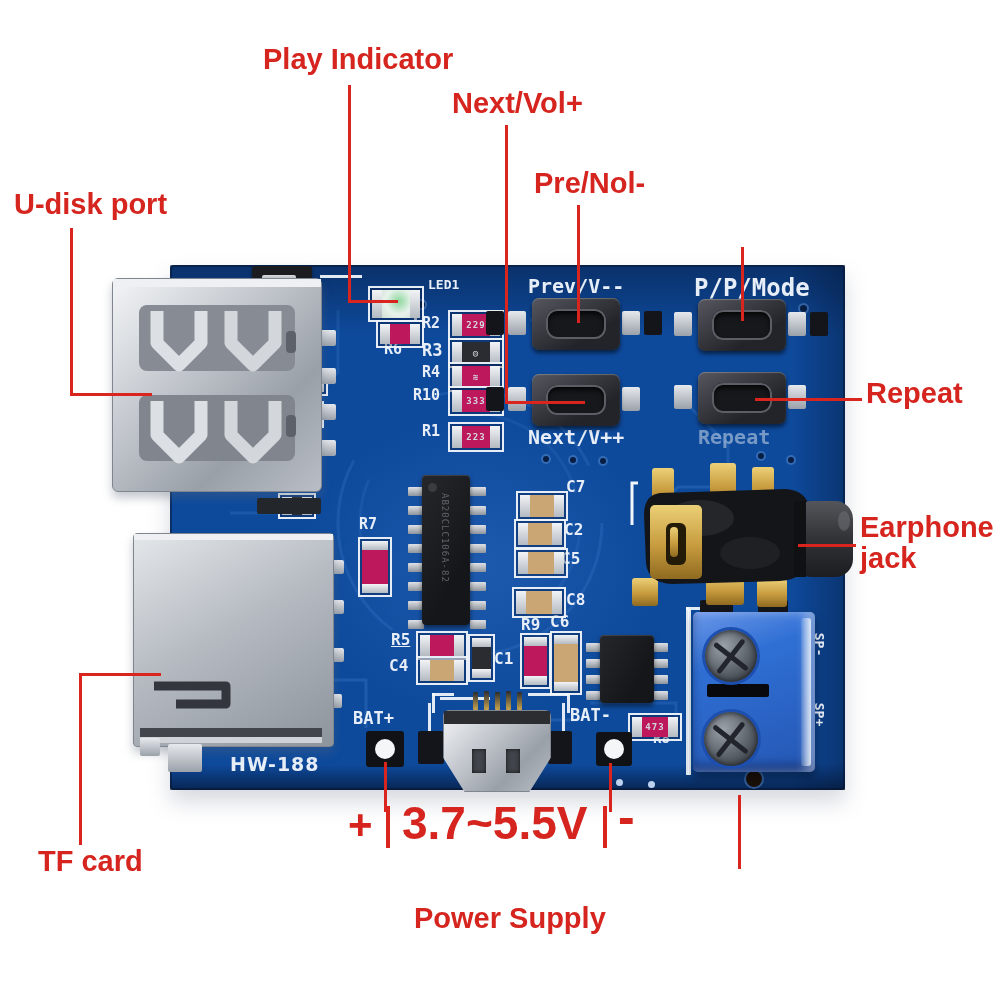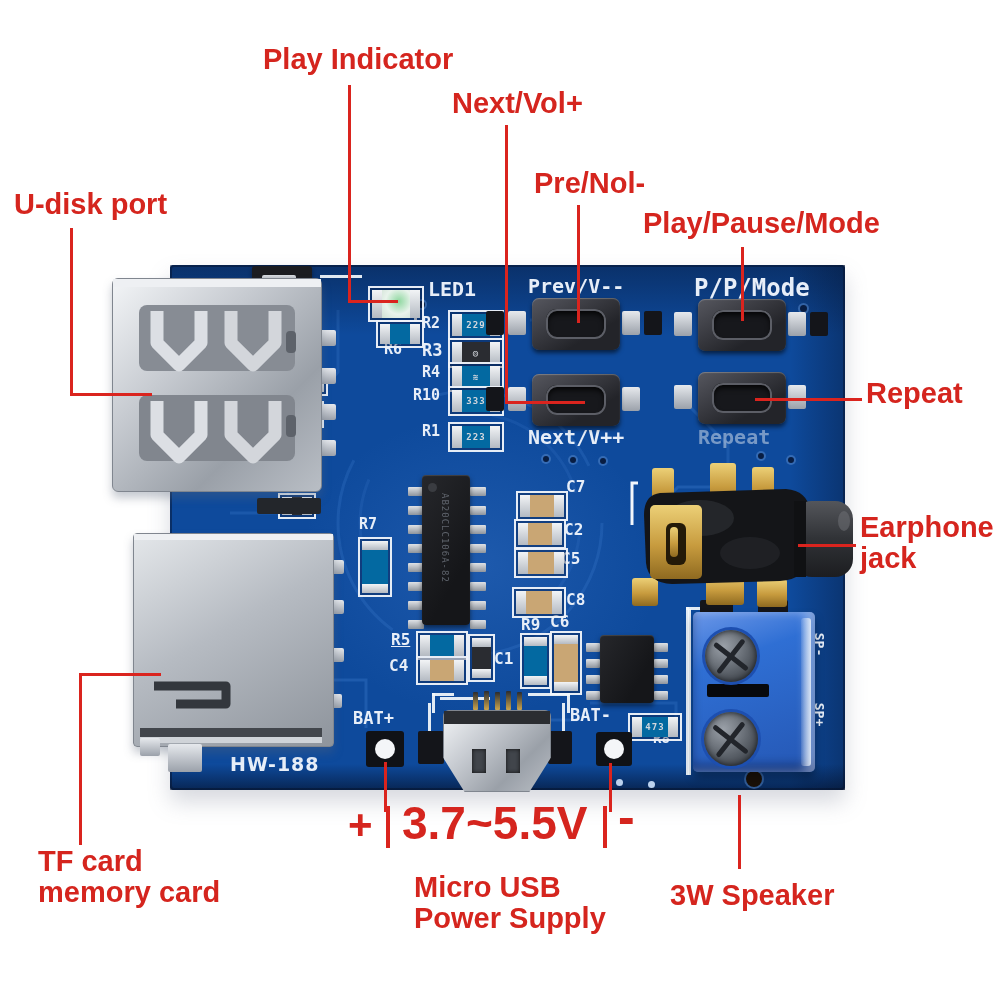--- a/index.html
+++ b/index.html
@@ -20,21 +20,21 @@
   .silk{position:absolute;color:#e7eef8;font-family:"DejaVu Sans Mono", monospace;font-weight:bold;white-space:pre;}
   .dim{color:rgba(196,210,230,.58);}
 
   
   .box{position:absolute;border:2px solid rgba(242,247,253,.95);padding:2px;background:rgba(8,26,60,.35);display:flex;}
   .box.v{flex-direction:column;}
   .cap{background:linear-gradient(180deg,#f2f4f6,#b4bac2);}
   .box:not(.v) .cap{width:10px;}
   .box.v .cap{height:9px;}
   .mid{flex:1;display:flex;align-items:center;justify-content:center;
-       font-family:"DejaVu Sans Mono",monospace;font-size:9px;font-weight:bold;color:#d3d7dd;background:#0369a1;letter-spacing:1px;}
+       font-family:"DejaVu Sans Mono",monospace;font-size:9px;font-weight:bold;color:#d3d7dd;background:#be185d;letter-spacing:1px;}
   .mid.tan{background:#c9a674;}
   .mid.dark{background:#2a2c31;}
 
   
   .tact{position:absolute;width:88px;height:52px;background:linear-gradient(150deg,#56575f,#232429 70%);
         border-radius:7px;box-shadow:0 3px 4px rgba(0,0,0,.55), inset 0 1px 1px rgba(255,255,255,.25);}
   .tact::before{content:"";position:absolute;left:14px;right:14px;top:11px;bottom:11px;background:#17181c;
         border-radius:11px;box-shadow:inset 0 0 0 2px #5c5e66, inset 0 4px 6px #000;}
   .pad{position:absolute;background:linear-gradient(180deg,#e6e9ed,#9ba1aa);border-radius:2px;}
   .dpad{position:absolute;background:#14151a;border-radius:2px;}
@@ -83,21 +83,21 @@
         <path d="M420 438 h86 v24" opacity=".45"></path>
         <path d="M60 248 h58 v-38" opacity=".45"></path>
       </g>
     </svg>
 
     <div class="shade" style="left:0;top:0;width:675px;height:70px;background:linear-gradient(180deg,rgba(5,18,45,.45),rgba(5,18,45,0));"></div>
     <div class="shade" style="right:0;top:0;width:55px;height:525px;background:linear-gradient(270deg,rgba(5,18,45,.38),rgba(5,18,45,0));"></div>
     <div class="shade" style="left:0;bottom:0;width:675px;height:26px;background:linear-gradient(0deg,rgba(4,14,36,.6),rgba(4,14,36,0));"></div>
     <div class="shade" style="left:130px;top:150px;width:360px;height:300px;background:radial-gradient(closest-side,rgba(70,130,215,.28),rgba(70,130,215,0));"></div>
 
-    <div class="silk" style="left:258px;top:12px;font-size:20px;">LED1</div>
+    <div class="silk" style="left:258px;top:12px;font-size:13px;">LED1</div>
     <div class="silk" style="left:358px;top:9px;font-size:20px;">Prev/V--</div>
     <div class="silk" style="left:524px;top:9px;font-size:24px;">P/P/Mode</div>
     <div class="silk" style="left:358px;top:160px;font-size:20px;">Next/V++</div>
     <div class="silk dim" style="left:528px;top:160px;font-size:20px;">Repeat</div>
 
     <div class="silk" style="left:252px;top:49px;font-size:15px;">R2</div>
     <div class="silk" style="left:214px;top:75px;font-size:15px;">R6</div>
     <div class="silk" style="left:252px;top:75px;font-size:17px;">R3</div>
     <div class="silk" style="left:252px;top:98px;font-size:15px;">R4</div>
     <div class="silk" style="left:243px;top:121px;font-size:15px;">R10</div>
@@ -439,24 +439,22 @@
   <div class="rline hline" style="left:79px;top:673px;width:82px;"></div>
   <div class="rline vline" style="left:738px;top:795px;height:74px;"></div>
   <div class="rline vline" style="left:384px;top:762px;height:50px;"></div>
   <div class="rline vline" style="left:609px;top:763px;height:49px;"></div>
   <div class="rline vline" style="left:386px;top:806px;height:42px;width:4px;"></div>
   <div class="rline vline" style="left:603px;top:806px;height:42px;width:4px;"></div>
 
   <div class="rtext" style="left:263px;top:44px;">Play Indicator</div>
   <div class="rtext" style="left:452px;top:88px;">Next/Vol+</div>
   <div class="rtext" style="left:534px;top:168px;">Pre/Nol-</div>
-  <div class="rtext" style="left:643px;top:208px;">Play/Pause/Mode</div>
   <div class="rtext" style="left:14px;top:189px;">U-disk port</div>
   <div class="rtext" style="left:866px;top:378px;">Repeat</div>
   <div class="rtext" style="left:860px;top:512px;"><span>Earphone</span><br><span>jack</span></div>
-  <div class="rtext" style="left:38px;top:846px;"><span>TF card</span><br><span>memory card</span></div>
-  <div class="rtext" style="left:414px;top:872px;"><span>Micro USB</span><br><span>Power Supply</span></div>
-  <div class="rtext" style="left:670px;top:880px;">3W Speaker</div>
+  <div class="rtext" style="left:38px;top:846px;"><span>TF card</span><br></div>
+  <div class="rtext" style="left:414px;top:872px;"><br><span>Power Supply</span></div>
   <div class="rtext bigv" style="left:348px;top:802px;font-size:42px;">+</div>
   <div class="rtext bigv" style="left:402px;top:800px;">3.7~5.5V</div>
   <div class="rtext bigv" style="left:618px;top:794px;font-size:50px;">-</div>
 
 </div>
 
 </body></html>

